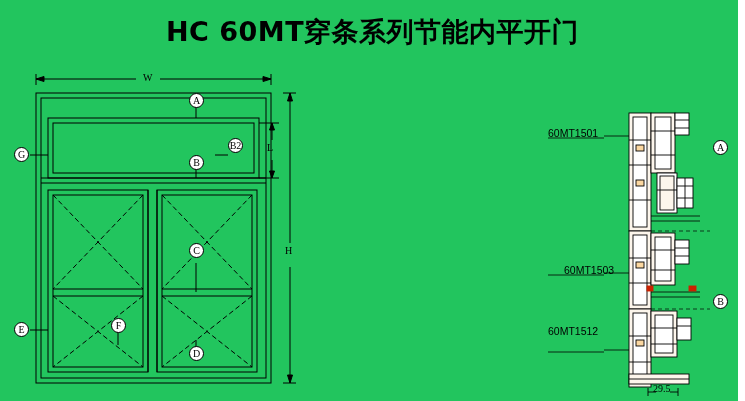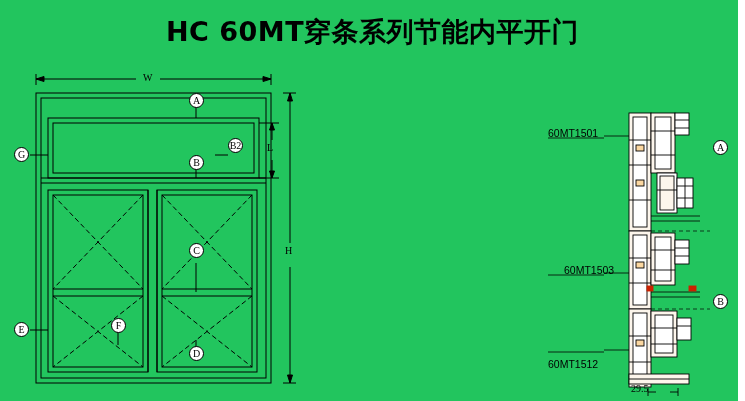--- a/index.html
+++ b/index.html
@@ -244,20 +244,20 @@
   <div class="circ-lbl" style="left:189px; top:155px;">B</div>
   <div class="circ-lbl" style="left:228px; top:138px;">B2</div>
   <div class="circ-lbl" style="left:189px; top:243px;">C</div>
   <div class="circ-lbl" style="left:189px; top:346px;">D</div>
   <div class="circ-lbl" style="left:14px; top:322px;">E</div>
   <div class="circ-lbl" style="left:111px; top:318px;">F</div>
   <div class="circ-lbl" style="left:14px; top:147px;">G</div>
 
   <div class="code-lbl" style="left:548px; top:127px;">60MT1501</div>
   <div class="code-lbl" style="left:548px; top:264px;margin-left:16px;">60MT1503</div>
-  <div class="code-lbl" style="left:548px; top:358px;">60MT1512</div>
+  <div class="code-lbl" style="left:548px; top:325px;">60MT1512</div>
 
   <div class="circ-lbl" style="left:713px; top:140px;">A</div>
   <div class="circ-lbl" style="left:713px; top:294px;">B</div>
 
-  <div class="dim-lbl" style="left:631px; top:383px;">29.5</div>
+  <div class="dim-lbl" style="left:653px; top:383px;">29.5</div>
 
 </div>
 
 </body></html>

